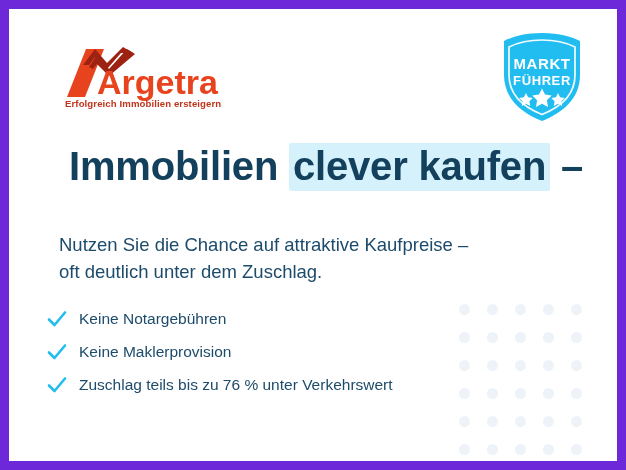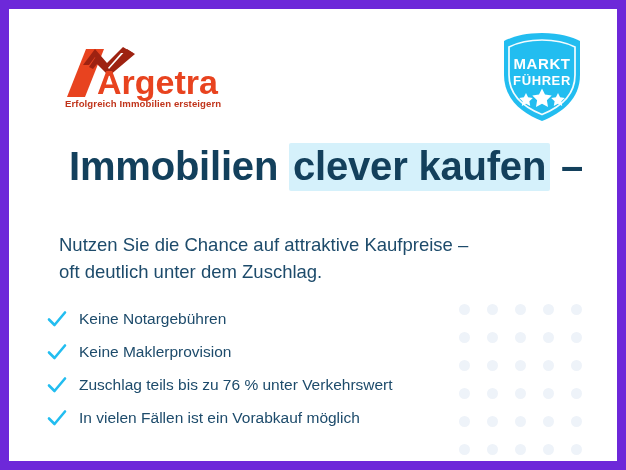--- a/index.html
+++ b/index.html
@@ -235,22 +235,16 @@
           <polyline points="3,11.5 8.5,17 19,4.5" fill="none" stroke="#22bdf0" stroke-width="2.6" stroke-linecap="round" stroke-linejoin="round"></polyline>
         </svg>
         <span class="benefit-label">Keine Maklerprovision</span>
       </li>
       <li class="benefit-item">
         <svg class="check-icon" viewBox="0 0 22 22">
           <polyline points="3,11.5 8.5,17 19,4.5" fill="none" stroke="#22bdf0" stroke-width="2.6" stroke-linecap="round" stroke-linejoin="round"></polyline>
         </svg>
         <span class="benefit-label">Zuschlag teils bis zu 76 % unter Verkehrswert</span>
       </li>
-      <li class="benefit-item">
-        <svg class="check-icon" viewBox="0 0 22 22">
-          <polyline points="3,11.5 8.5,17 19,4.5" fill="none" stroke="#22bdf0" stroke-width="2.6" stroke-linecap="round" stroke-linejoin="round"></polyline>
-        </svg>
-        <span class="benefit-label">In vielen Fällen ist ein Vorabkauf möglich</span>
-      </li>
     </ul>
 
   </div>
 </div>
 
 </body></html>

